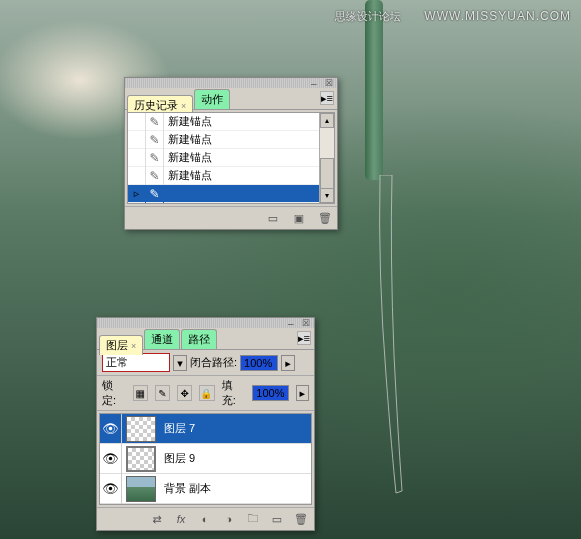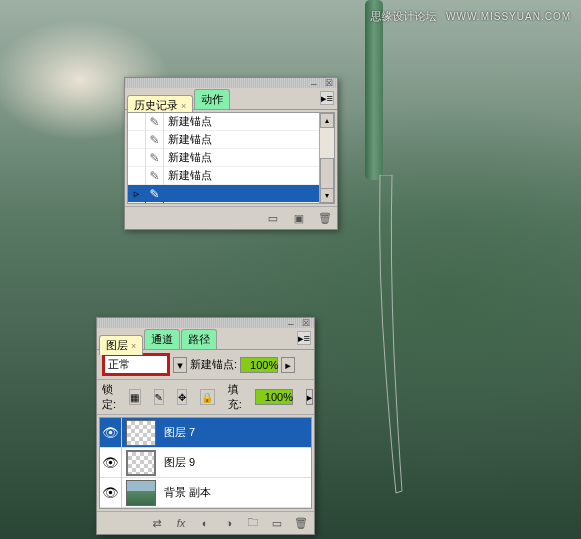--- a/index.html
+++ b/index.html
@@ -1,20 +1,20 @@
 <!DOCTYPE html>
 <html><head>
 <meta charset="utf-8">
 <style>
 *{margin:0;padding:0;box-sizing:border-box;font-family:"Microsoft YaHei",SimSun,sans-serif;font-size:11px}
 body{width:581px;height:539px;background:linear-gradient(135deg,#8fa899 0%,#6b8a7a 30%,#4a6b5a 60%,#2d4a3a 100%);position:relative;overflow:hidden}
 .bg-blur{position:absolute;inset:0;background:radial-gradient(ellipse 180px 120px at 80px 80px,rgba(245,235,220,.9),transparent 50%),radial-gradient(ellipse 300px 200px at 450px 300px,rgba(60,100,70,.6),transparent),linear-gradient(180deg,#9fb0a5 0%,#5a7a65 40%,#2a4535 100%)}
 .stem{position:absolute;left:365px;top:0;width:18px;height:180px;background:linear-gradient(90deg,#3a6a4a,#6a9a7a,#4a7a5a);border-radius:5px}
 .watermark{position:absolute;top:8px;right:10px;color:rgba(255,255,255,.85);font-size:13px;text-shadow:0 0 2px #000}
-.watermark .url{font-size:10px;letter-spacing:1px;margin-left:6px}
+.watermark .url{font-size:12px;letter-spacing:1px;margin-left:20px}
 .panel{position:absolute;background:#d4d0c8;border:1px solid #888;box-shadow:2px 2px 6px rgba(0,0,0,.4)}
 .panel-history{left:124px;top:77px;width:214px}
 .panel-layers{left:96px;top:317px;width:219px}
 .titlebar{height:10px;background:repeating-linear-gradient(90deg,#bbb 0 1px,#ccc 1px 2px);position:relative}
 .titlebar .dock{position:absolute;right:16px;top:0;width:10px;height:8px;font-size:10px;color:#555}
 .titlebar .close{position:absolute;right:2px;top:0;width:10px;height:8px;font-size:9px;color:#555;cursor:pointer}
 .tabs{display:flex;background:#d4d0c8;padding:1px 0 0 2px;border-bottom:1px solid #999}
 .tab{padding:2px 6px;border:1px solid #999;border-bottom:none;background:#86efac;margin-right:1px;cursor:pointer;border-radius:3px 3px 0 0}
 .tab.active{background:#fef9c3;position:relative;top:6px}
 .tab-close{font-size:9px;margin-left:3px;color:#888}
@@ -25,24 +25,24 @@
 .list-row .icon{font-size:12px;color:#666}
 .list-row .label{padding-left:4px;flex:1}
 .list-row.selected{background:#1a5fb4;color:#fff}
 .list-row.selected .cell{border-color:#1a5fb4}
 .scrollbar{position:absolute;right:0;top:0;bottom:0;width:15px;background:#e8e4dc;border-left:1px solid #aaa}
 .scroll-btn{height:15px;background:#d4d0c8;border:1px solid #999;font-size:8px;text-align:center;line-height:13px;cursor:pointer}
 .scroll-thumb{background:#d4d0c8;border:1px solid #999;height:40px;margin-top:30px}
 .panel-footer{display:flex;justify-content:flex-end;padding:3px;gap:8px;border-top:1px solid #aaa}
 .footer-icon{width:18px;height:16px;display:flex;align-items:center;justify-content:center;color:#555;cursor:pointer}
 .layer-controls{padding:3px 5px;display:flex;align-items:center;gap:3px}
-.select{background:#fff;border:3px solid #b91c1c;padding:1px 3px;width:68px}
+.select{background:#fff;border:1px solid #b91c1c;padding:1px 3px;width:68px}
 .select-arrow{width:14px;height:16px;background:#d4d0c8;border:1px solid #888;text-align:center;line-height:14px;cursor:pointer}
-.num-input{background:#84cc16;border:1px solid #888;padding:1px 9px;width:38px;text-align:left}
-.lock-row{padding:2px 5px;display:flex;align-items:center;gap:13px;border-top:1px solid #aaa;border-bottom:1px solid #aaa}
+.num-input{background:#1d4ed8;border:1px solid #888;padding:1px 3px;width:38px;text-align:left}
+.lock-row{padding:2px 5px;display:flex;align-items:center;gap:7px;border-top:1px solid #aaa;border-bottom:1px solid #aaa}
 .lock-icon{width:16px;height:16px;border:1px solid #aaa;display:flex;align-items:center;justify-content:center;font-size:10px;cursor:pointer}
 .layer-list{background:#fff;border:1px solid #999;margin:2px}
 .layer-row{display:flex;align-items:center;height:30px;border-bottom:1px solid #ddd}
 .layer-row.selected{background:#1a5fb4;color:#fff}
 .eye{width:22px;height:30px;border-right:1px solid #ccc;display:flex;align-items:center;justify-content:center;font-size:13px;cursor:pointer}
 .thumb{width:30px;height:26px;border:1px solid #666;margin:0 4px;background:#fff}
 .thumb.checker{background:repeating-conic-gradient(#ccc 0 25%,#fff 0 50%) 0 0/8px 8px}
 .thumb.img{background:linear-gradient(180deg,#9bc 0%,#9bc 40%,#5a8a6a 40%,#3a6a4a 100%)}
 .layer-label{padding-left:4px}
 .panel-footer2{display:flex;justify-content:flex-end;padding:3px 4px;gap:6px;border-top:1px solid #aaa;background:#d4d0c8}
@@ -130,21 +130,21 @@
 </div>
 <div class="tabs">
 <div class="tab active"><span>图层</span><span class="tab-close">×</span></div>
 <div class="tab"><span>通道</span></div>
 <div class="tab"><span>路径</span></div>
 <div class="menu-btn">▸≡</div>
 </div>
 <div class="layer-controls">
 <div class="select">正常</div>
 <div class="select-arrow">▾</div>
-<span>新建锚点:</span>
+<span>闭合路径:</span>
 <div class="num-input">100%</div>
 <div class="select-arrow">▸</div>
 </div>
 <div class="lock-row">
 <span>锁定:</span>
 <div class="lock-icon">▦</div>
 <div class="lock-icon">✎</div>
 <div class="lock-icon">✥</div>
 <div class="lock-icon">🔒</div>
 <span style="margin-left:auto">填充:</span>

